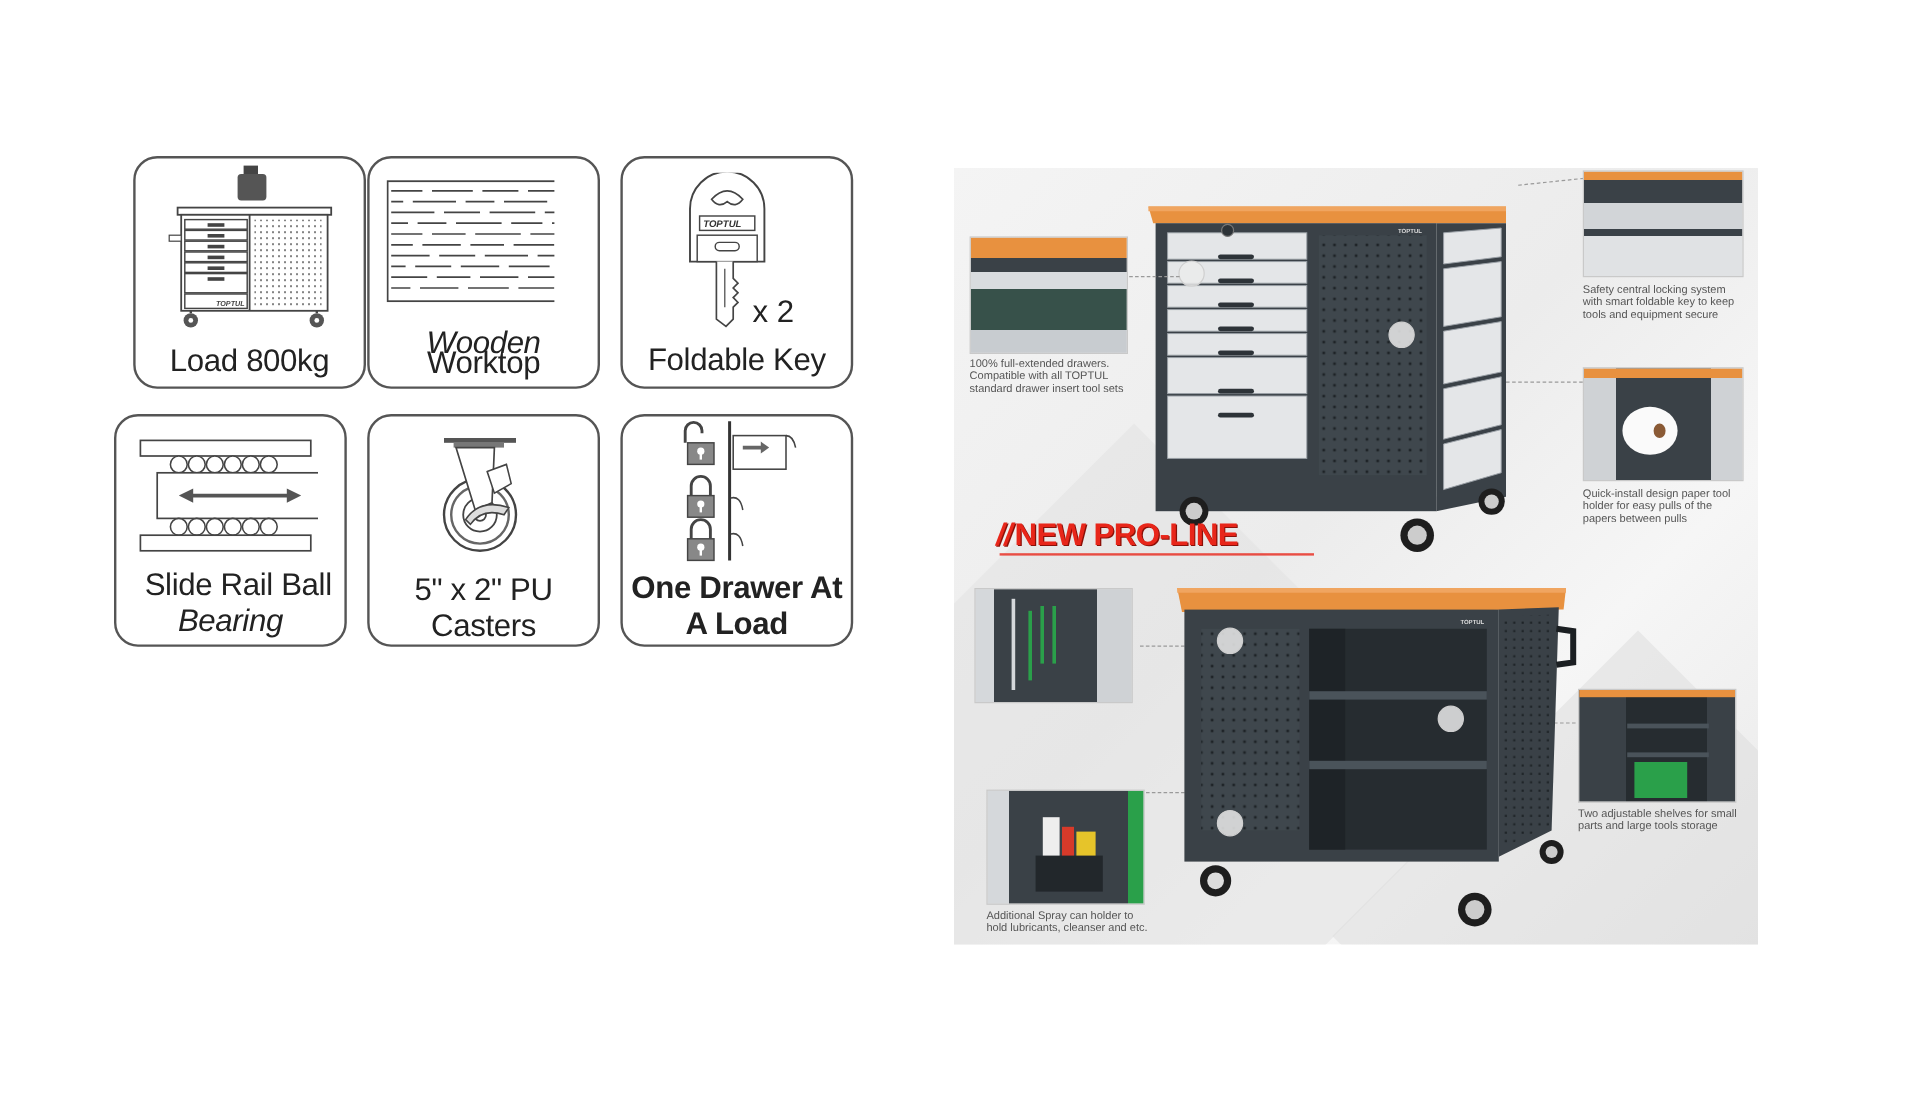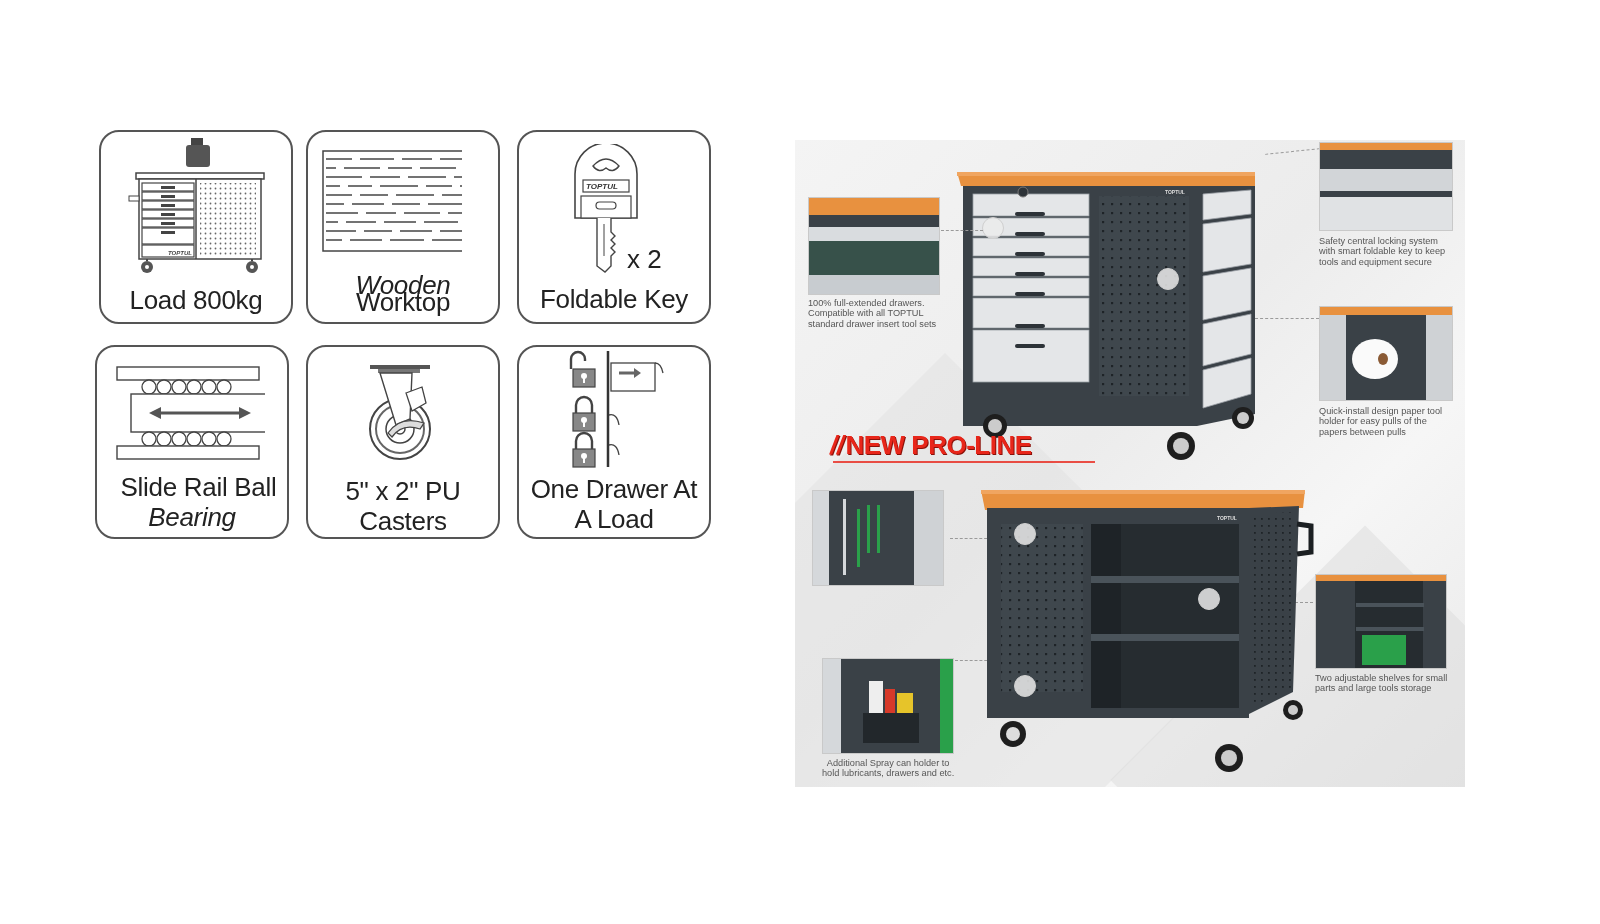--- a/index.html
+++ b/index.html
@@ -52,21 +52,21 @@
   .dot-marker {
     position: absolute; width: 22px; height: 22px; border-radius: 50%;
     background: rgba(235,235,235,.85); border: 1px solid #cfcfcf;
   }
 </style>
 </head>
 <body>
 
 <div class="feature-grid">
 
-  <div class="card" style="left:4px;top:0;">
+  <div class="card" style="left:16px;top:0;">
     <svg width="140" height="140" viewBox="0 0 140 140" style="left:27px;top:4px;">
 
       <rect x="63" y="2" width="12" height="7" fill="#444"></rect>
       <rect x="58" y="9" width="24" height="22" rx="3" fill="#555"></rect>
 
       <rect x="8" y="37" width="128" height="6" fill="#fff" stroke="#444" stroke-width="1.5"></rect>
 
       <rect x="11" y="43" width="122" height="80" fill="#fff" stroke="#444" stroke-width="1.5"></rect>
       <line x1="68" y1="43" x2="68" y2="123" stroke="#444" stroke-width="1.5"></line>
 
@@ -213,21 +213,21 @@
       <circle cx="50" cy="66" r="14" fill="#fff" stroke="#444" stroke-width="1.5"></circle>
       <circle cx="50" cy="66" r="5" fill="#fff" stroke="#444" stroke-width="1.5"></circle>
       <path d="M30,10 L46,62 L60,56 L62,10 Z" fill="#fff" stroke="#444" stroke-width="1.4"></path>
       <path d="M56,30 L72,24 L76,40 L62,48 Z" fill="#fff" stroke="#444" stroke-width="1.3"></path>
       <path d="M38,70 Q50,52 74,60 L70,66 Q52,60 42,74 Z" fill="#ddd" stroke="#444" stroke-width="1.3"></path>
     </svg>
     <div class="label" style="top:130px;">5" x 2" PU</div>
     <div class="label" style="top:160px;">Casters</div>
   </div>
 
-  <div class="card" style="left:422px;top:215px;">
+  <div class="card" style="left:422px;top:215px;font-weight:bold;">
     <svg width="110" height="120" viewBox="0 0 110 120" style="left:44px;top:2px;">
 
       <path d="M8,20 L8,10 A7,7 0 0 1 22,10 L22,12" fill="none" stroke="#444" stroke-width="2.4"></path>
       <rect x="10" y="20" width="22" height="18" fill="#888" stroke="#444" stroke-width="1.2"></rect>
       <circle cx="21" cy="27" r="3" fill="#fff"></circle>
         <rect x="20" y="28" width="2" height="6" fill="#fff"></rect>
 
       <path d="M13,64 L13,56 A8,8 0 0 1 29,56 L29,64" fill="none" stroke="#444" stroke-width="2.4"></path>
       <rect x="10" y="64" width="22" height="18" fill="#888" stroke="#444" stroke-width="1.2"></rect>
       <circle cx="21" cy="71" r="3" fill="#fff"></circle>
@@ -400,22 +400,22 @@
     <div>Two adjustable shelves for small</div>
     <div>parts and large tools storage</div>
   </div>
 
   <div class="thumb" style="left:27px;top:518px;width:132px;height:96px;background:linear-gradient(90deg,#d5d8db 0 14%,#3A4147 14% 90%,#2aa04a 90%);">
     <div style="position:absolute;left:46px;top:22px;width:14px;height:40px;background:#eee;"></div>
     <div style="position:absolute;left:62px;top:30px;width:10px;height:32px;background:#d73a2a;"></div>
     <div style="position:absolute;left:74px;top:34px;width:16px;height:28px;background:#e6c42a;"></div>
     <div style="position:absolute;left:40px;top:54px;width:56px;height:30px;background:#22272b;"></div>
   </div>
-  <div class="caption" style="left:27px;top:618px;text-align:center;">
+  <div class="caption" style="left:27px;top:618px;">
     <div>Additional Spray can holder to</div>
-    <div>hold lubricants, drawers and etc.</div>
+    <div>hold lubricants, cleanser and etc.</div>
   </div>
 </div>
 
 <div class="promo">
   <span class="slash">//</span><span>NEW PRO-LINE</span>
 </div>
 <div class="promo-underline"></div>
 
 </body></html>

